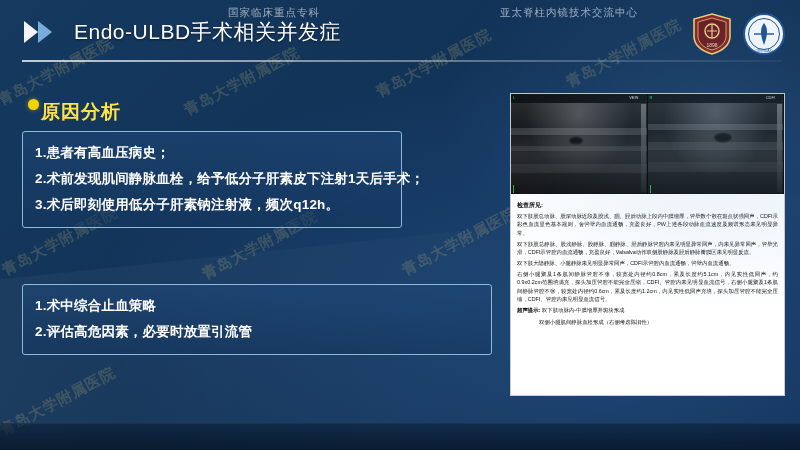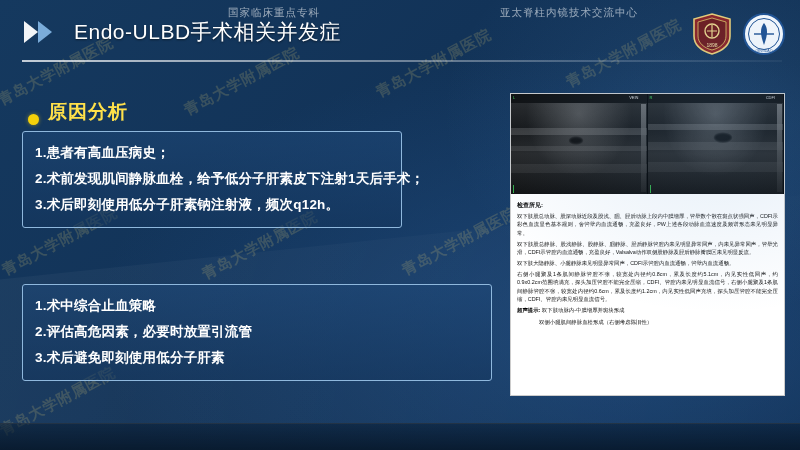--- a/index.html
+++ b/index.html
@@ -77,21 +77,21 @@
   }
   .logos {
     position: absolute; right: 14px; top: 2px;
     display: flex; align-items: center; gap: 8px;
   }
   .logo-crest, .logo-round { display: block; }
 
   
   .section-head {
     position: absolute;
-    display: flex; align-items: flex-end; gap: 9px;
+    display: flex; align-items: flex-start; gap: 2px;
   }
   .dot {
     width: 11px; height: 11px; border-radius: 50%;
     background: #f5d10a;
     box-shadow: 0 0 4px rgba(245,209,10,0.5);
     flex: none;
   }
   .section-label {
     color: #ffe14a;
     font-size: 19px;
@@ -268,21 +268,20 @@
   </div>
   <div class="box" id="box-cause">
     <div class="line">1.患者有高血压病史；</div>
     <div class="line">2.术前发现肌间静脉血栓，给予低分子肝素皮下注射1天后手术；</div>
     <div class="line">3.术后即刻使用低分子肝素钠注射液，频次q12h。</div>
   </div>
 
   <div class="box" id="box-strategy">
     <div class="line">1.术中综合止血策略</div>
     <div class="line">2.评估高危因素，必要时放置引流管</div>
-    <div class="line">3.术后避免即刻使用低分子肝素</div>
   </div>
 
   <div class="report">
     <div class="us-strip">
       <div class="us-img">
         <div class="bg"></div>
         <div class="band" style="top:34px; height:7px;"></div>
         <div class="band" style="top:52px; height:5px; opacity:0.6;"></div>
         <div class="band" style="top:70px; height:9px; opacity:0.45;"></div>
         <div class="vessel" style="left:42%; top:42px; width:16px; height:9px;"></div>

